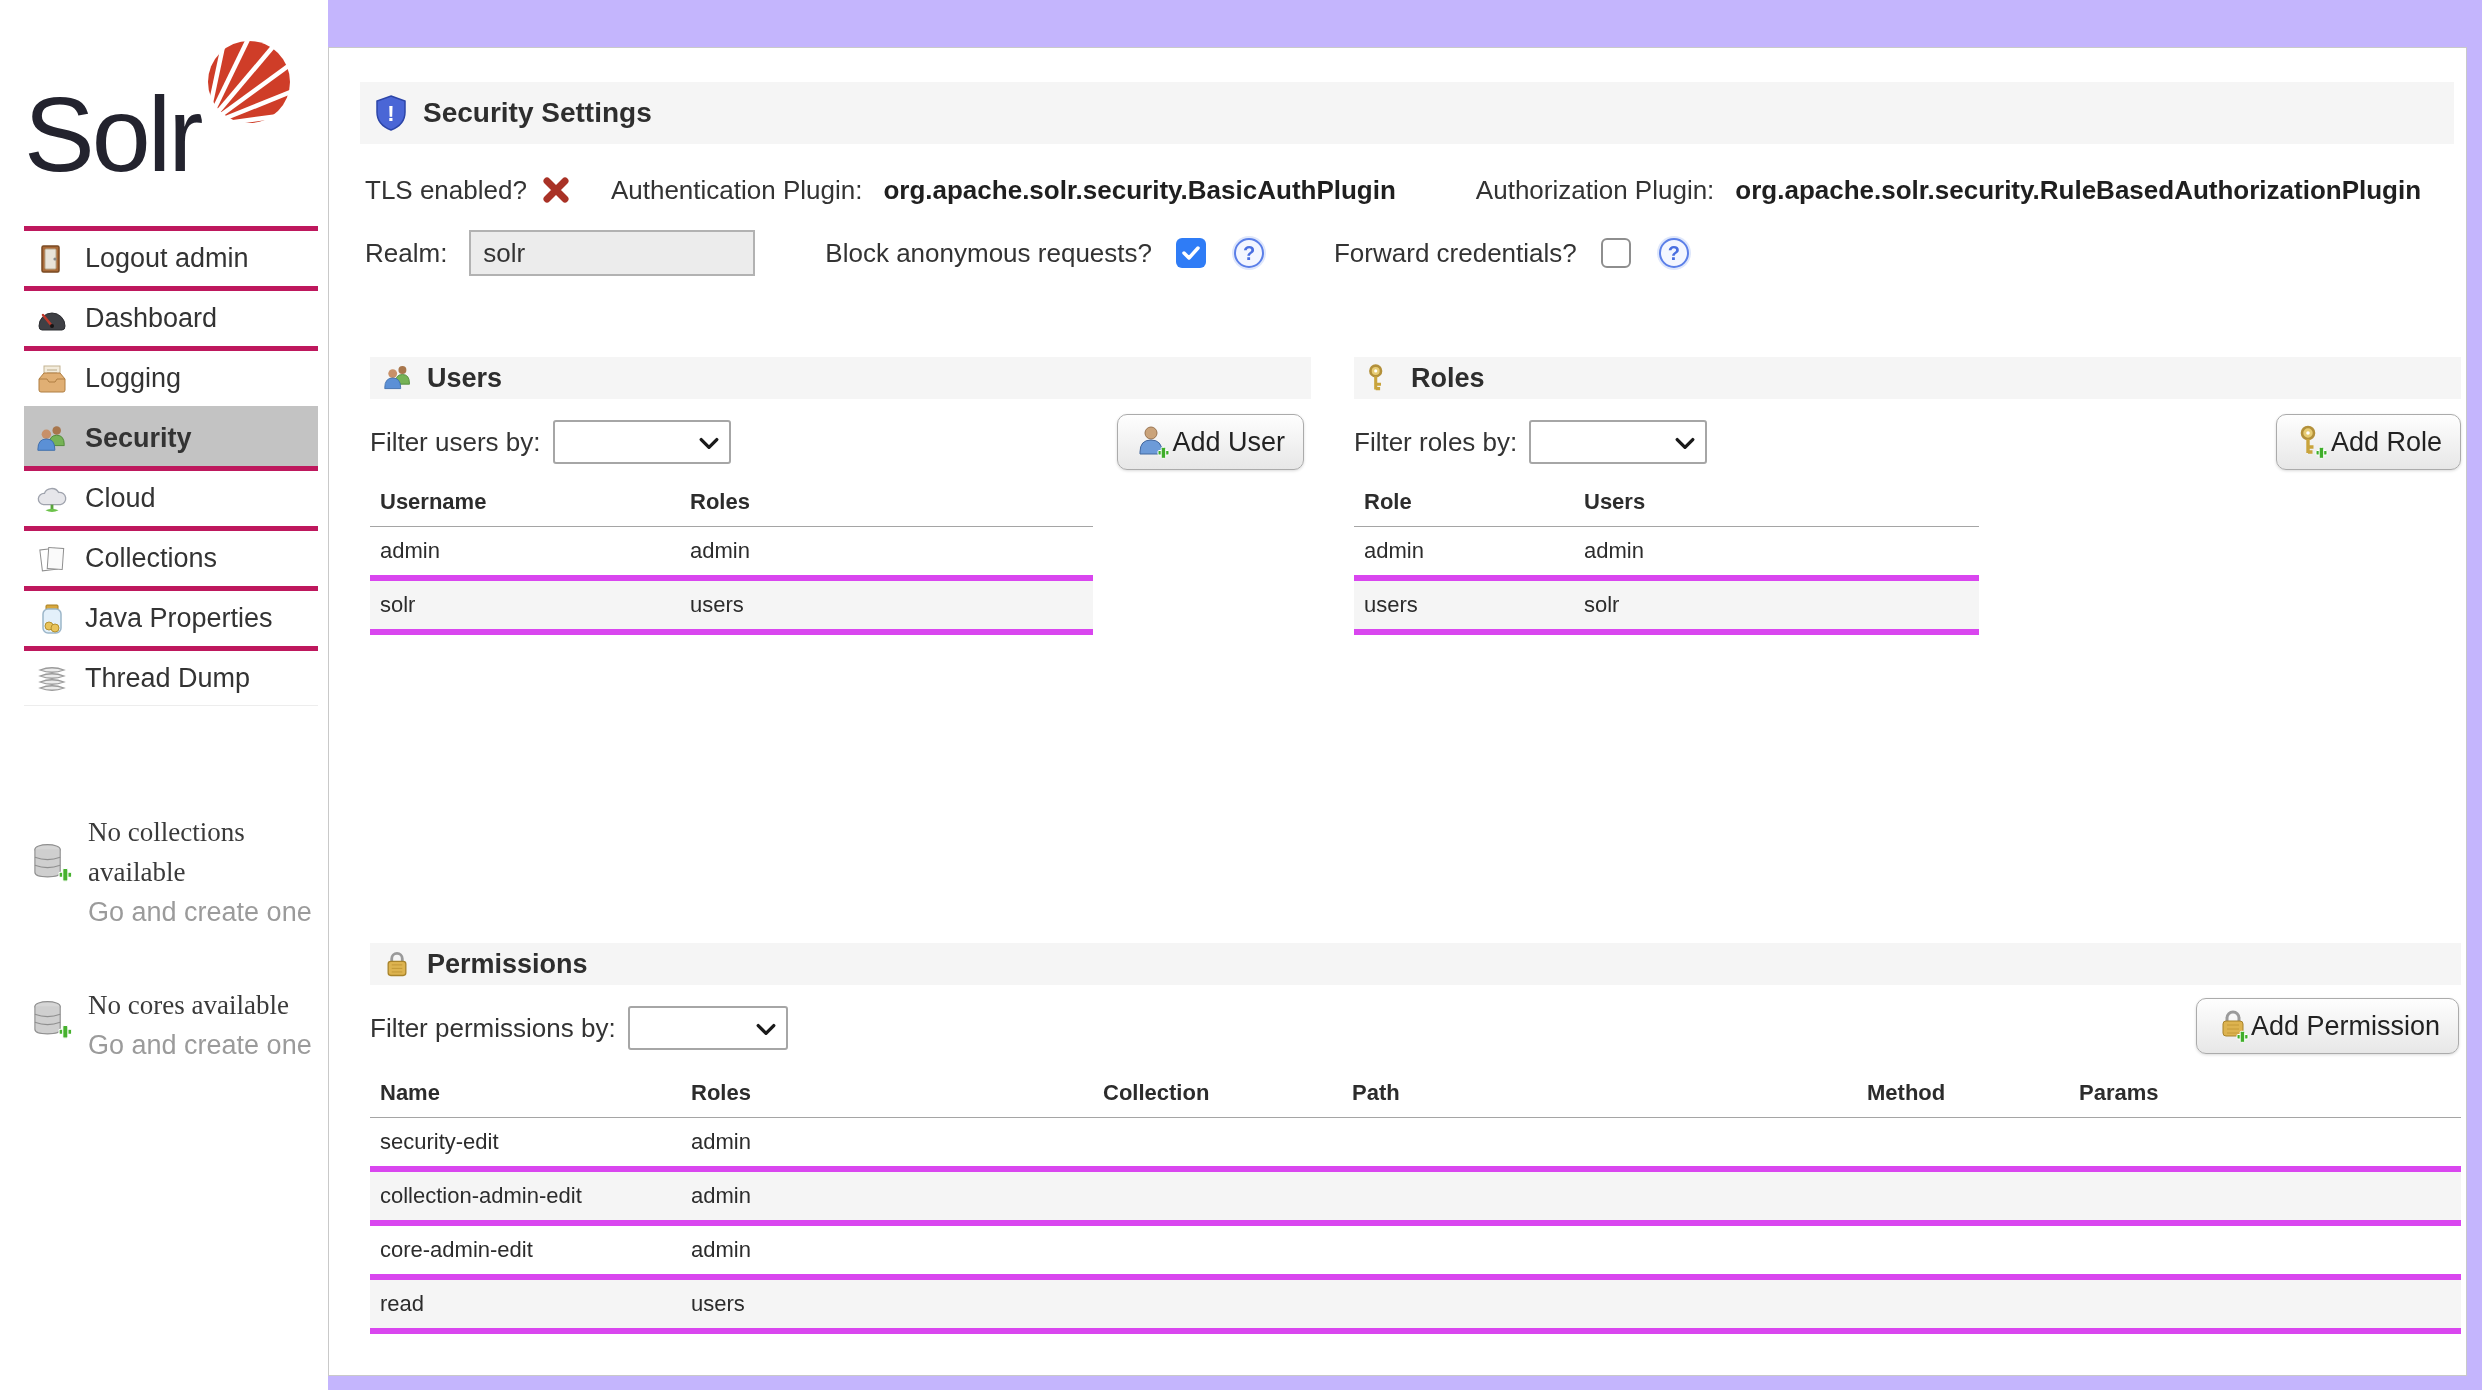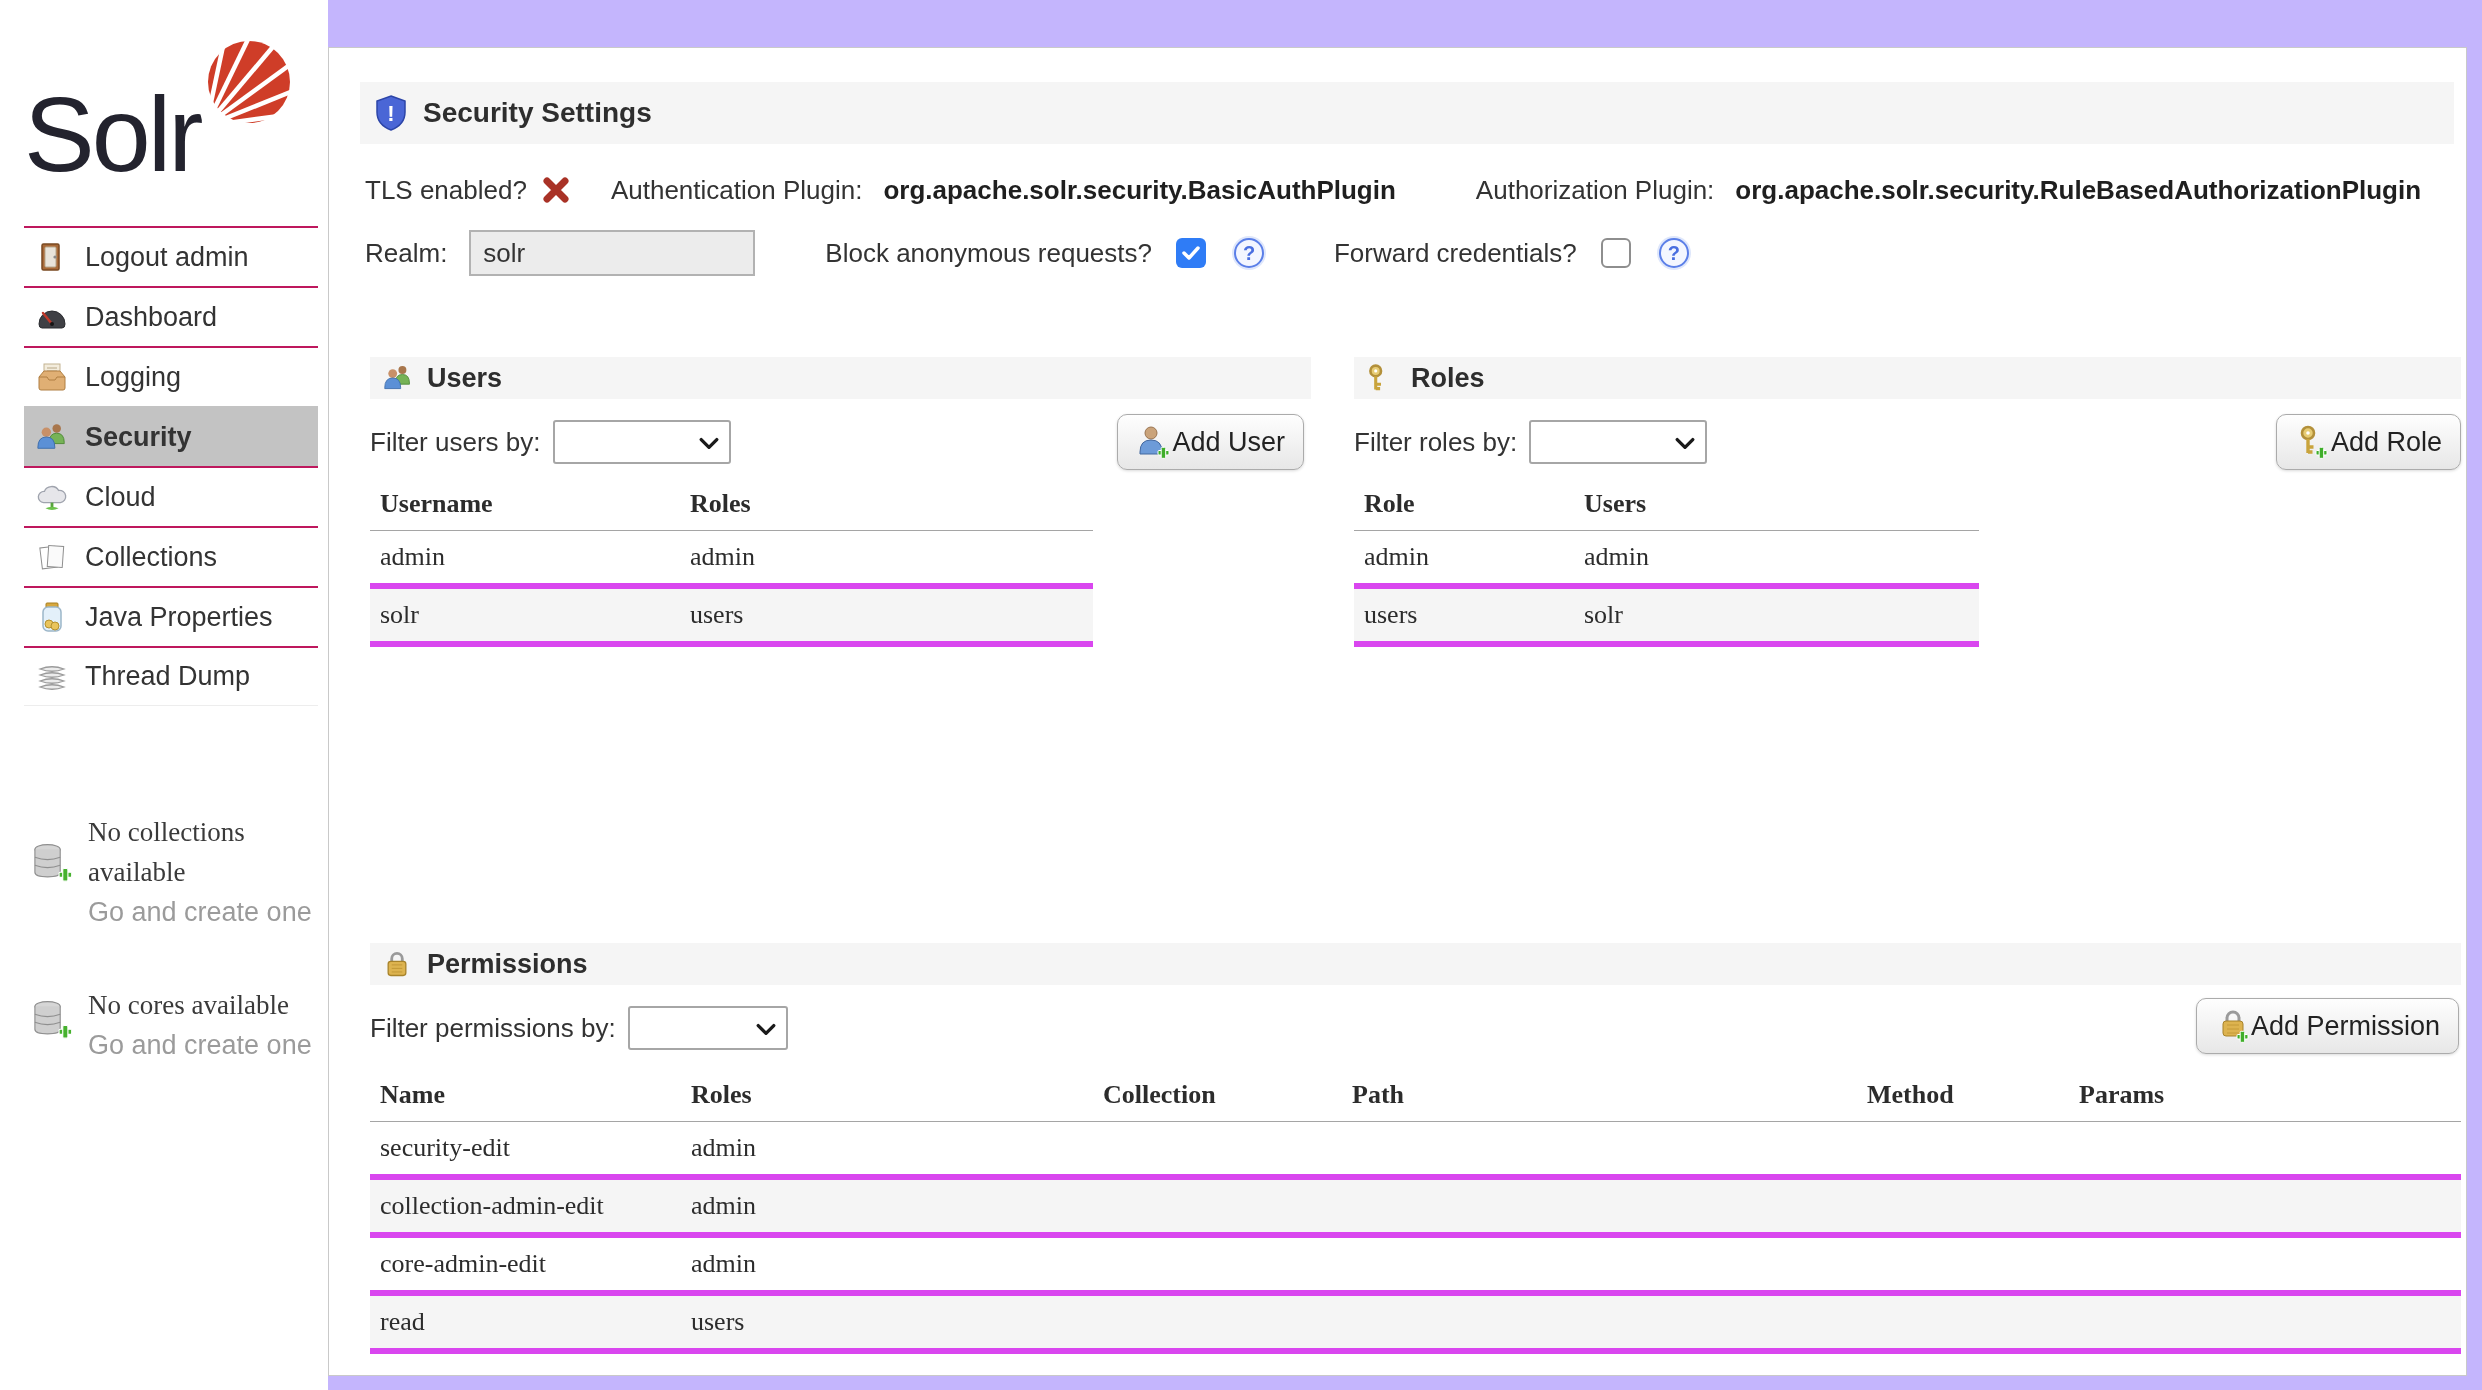--- a/index.html
+++ b/index.html
@@ -7,21 +7,21 @@
   body { font-family:"Liberation Sans","DejaVu Sans",sans-serif; color:#333; }
   #app { position:relative; width:2482px; height:1390px; background:#c4b5fd; overflow:hidden; }
 
   
   #sidebar { position:absolute; left:0; top:0; width:328px; height:1390px; background:#fff; }
   .logo { position:absolute; left:24px; top:52px; width:300px; height:150px; }
   .logo-text { position:absolute; left:0; top:22px; font-size:106px; letter-spacing:-3px; color:#23232e; }
   .logo-burst { position:absolute; left:168px; top:-12px; width:100px; height:100px; }
   .menu { position:absolute; left:24px; top:226px; width:294px; list-style:none; }
   .menu-item { display:flex; align-items:center; gap:15px; height:60px; padding-left:10px;
-               border-top:2px solid #be185d; font-size:27px; color:#333; cursor:pointer; }
+               border-top:5px solid #be185d; font-size:27px; color:#333; cursor:pointer; }
   .menu-item:last-child { border-bottom:1px solid #ededed; }
   .menu-item.active { background:#c3c3c3; font-weight:bold; border-top-color:#c3c3c3; }
   .mi-icon { width:36px; height:36px; flex:0 0 36px; display:flex; align-items:center; justify-content:center; }
   .notice { position:absolute; display:flex; gap:14px; }
   .notice-1 { left:28px; top:812px; }
   .notice-2 { left:28px; top:985px; }
   .notice .mi-icon { margin-top:28px; width:46px; height:46px; flex-basis:46px; }
   .notice-2 .mi-icon { margin-top:12px; }
   .notice-title { font-size:27px; color:#3a3a3a; line-height:40px;font-family:Liberation Serif, serif; }
   .notice-link { font-size:27px; color:#9b9b9b; line-height:40px; cursor:pointer; }
@@ -64,21 +64,21 @@
   .select.small { width:160px; }
   .select .chev { position:absolute; right:10px; top:15px; width:20px; height:14px; }
   .add-btn { position:absolute; display:inline-flex; align-items:center; gap:0; height:56px; padding:0 18px;
              font-size:27px; color:#222; background:linear-gradient(#fefefe,#e7e7e7); border:1px solid #ababab;
              border-radius:10px; box-shadow:0 1px 3px rgba(0,0,0,.15); cursor:pointer; font-family:inherit; }
   #users-add { right:7px; top:57px; }
   #roles-add { right:0px; top:57px; }
   #perms-add { right:2px; top:55px; }
   .btn-icon { width:36px; height:36px; }
 
-  table { border-collapse:collapse; font-size:26px; color:#2c2c2c; margin-top:8px;font-family:Liberation Serif, serif; }
+  table { border-collapse:collapse; font-size:22px; color:#2c2c2c; margin-top:8px; }
   #users-table { width:723px; }
   #roles-table { width:625px; }
   #perms-table { width:2091px; margin-top:13px; }
   th { text-align:left; font-weight:bold; padding:11px 10px; border-bottom:1px solid #a5a5a5; }
   td { padding:11px 10px; border-bottom:6px solid #d946ef; }
   tbody tr:nth-child(even) { background:#f5f5f5; }
 </style>
 </head>
 <body>
 

